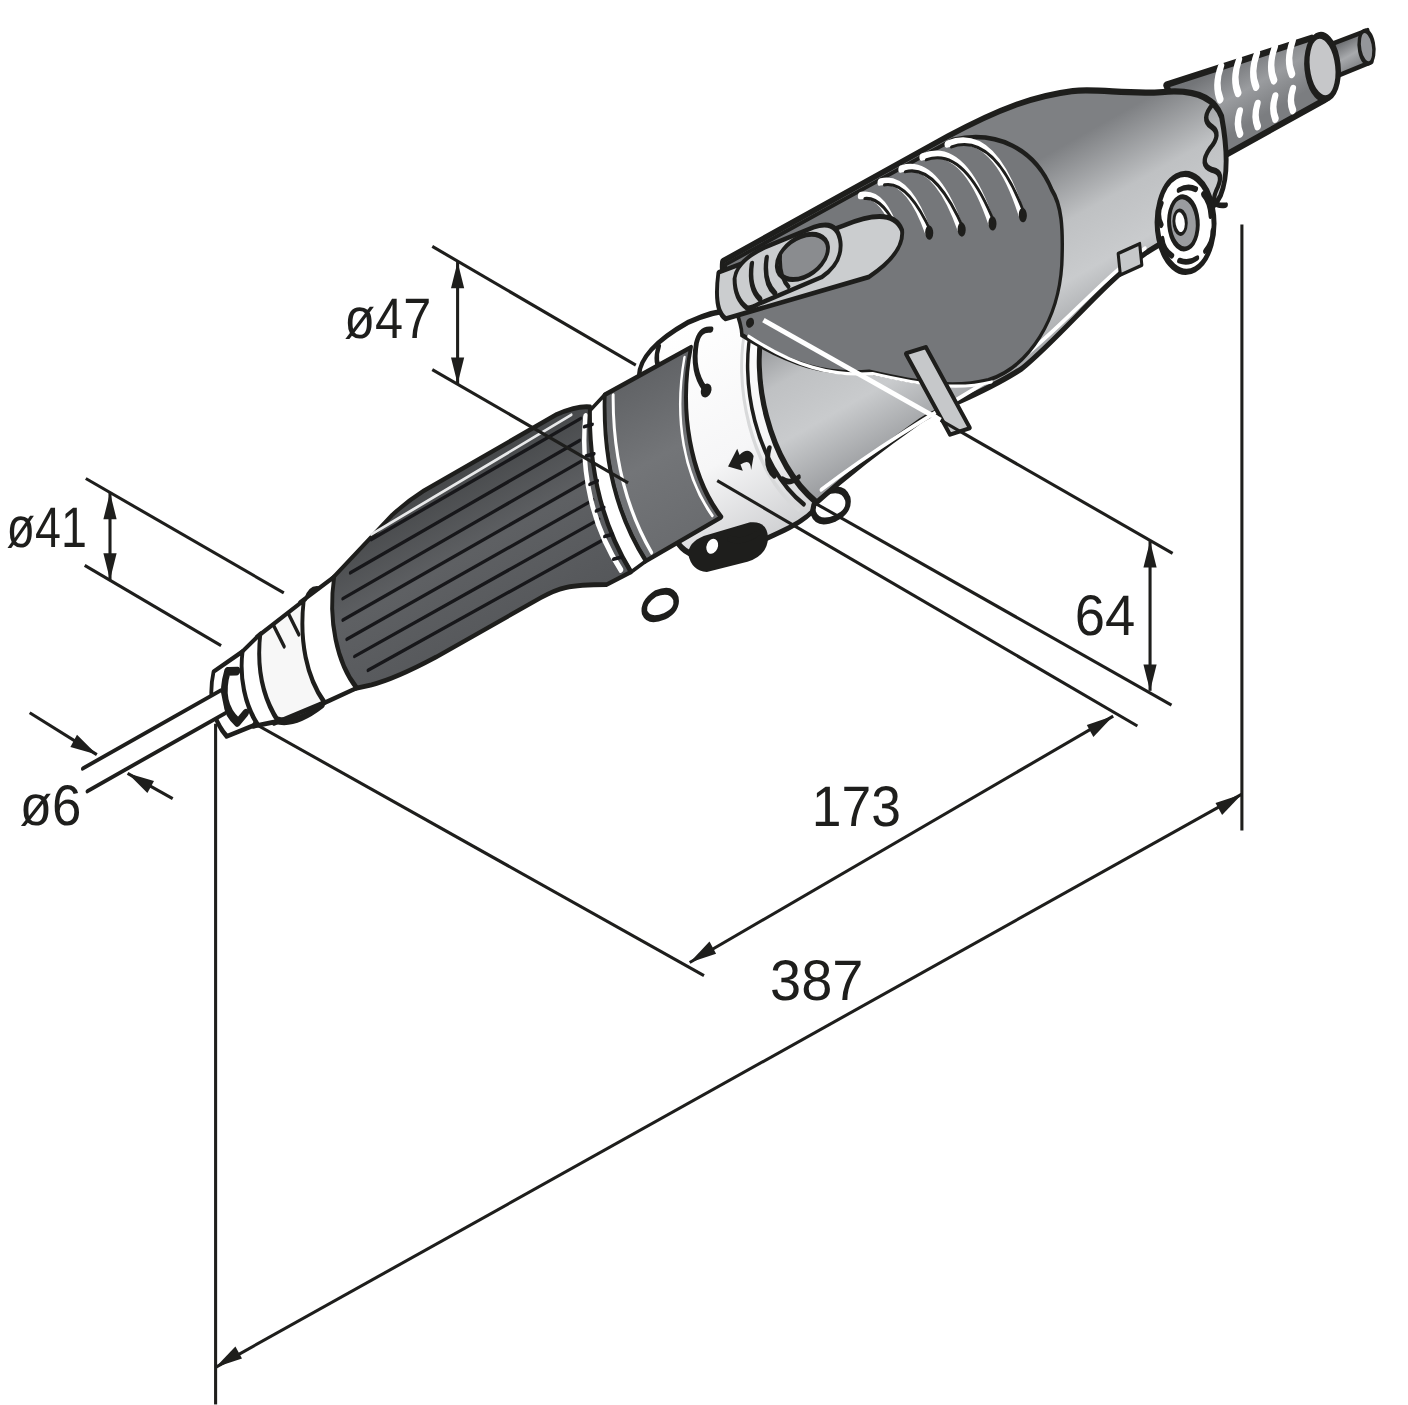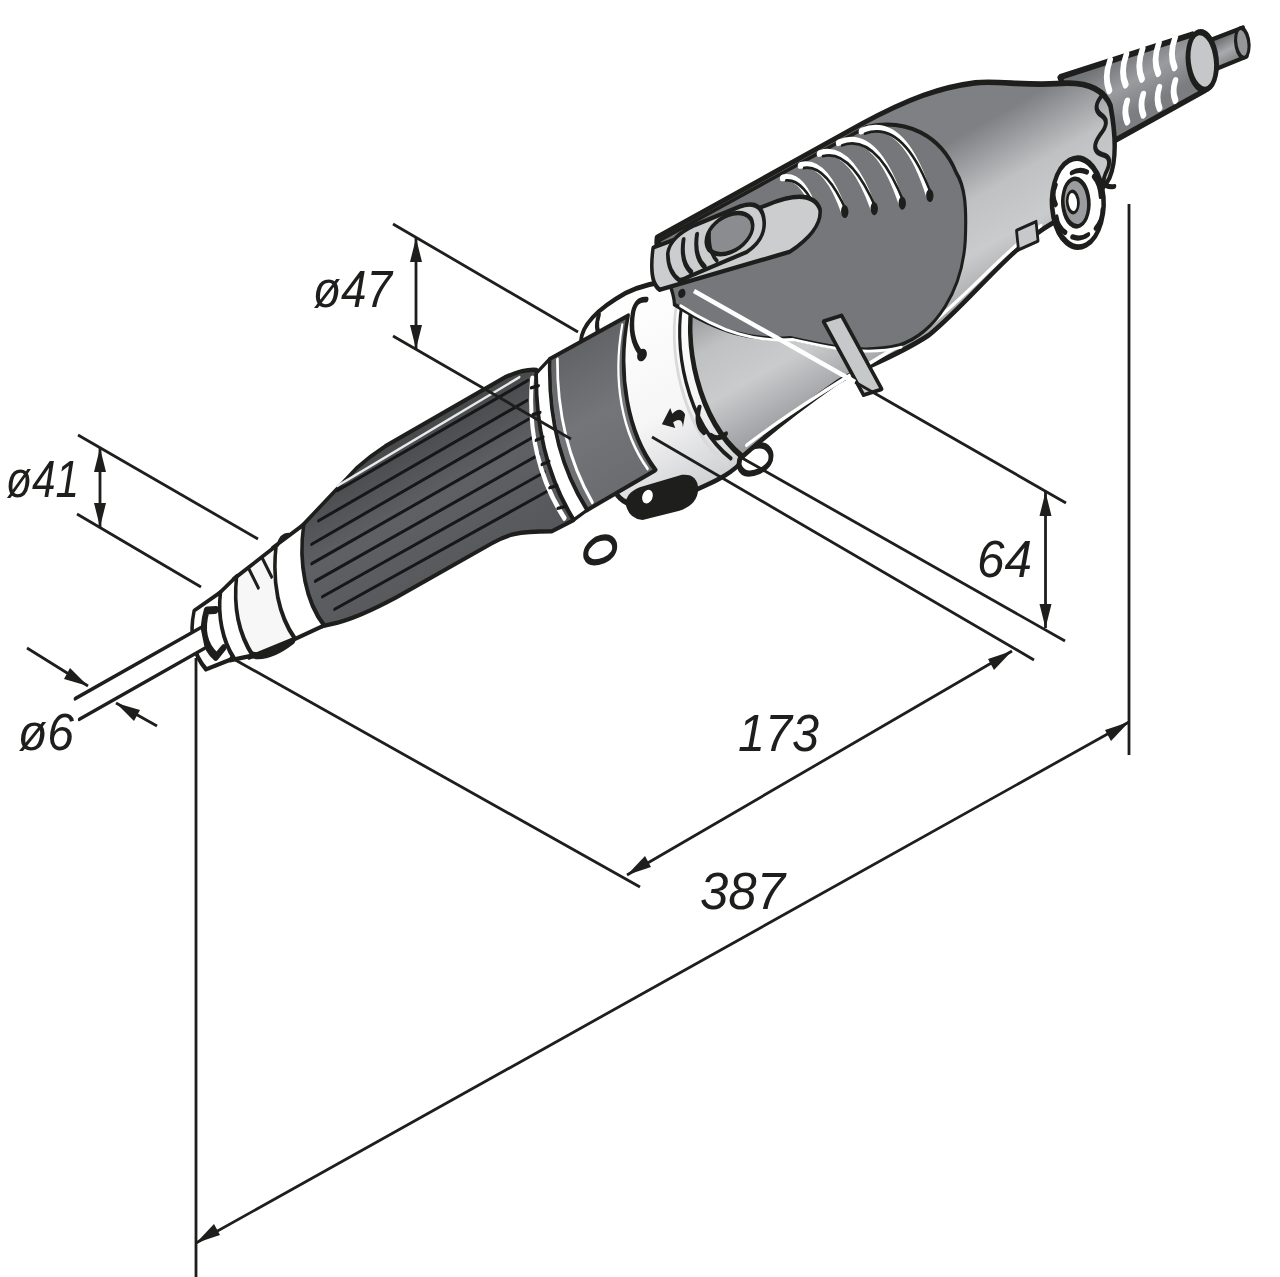--- a/index.html
+++ b/index.html
@@ -1,16 +1,16 @@
 <!DOCTYPE html>
 <html><head>
 <meta charset="utf-8">
 <style>
   html,body{margin:0;padding:0;background:#fff;}
-  #wrap{width:1280px;height:1277px;position:relative;overflow:hidden;background:#fff;font-style:italic;}
+  #wrap{width:1280px;height:1277px;position:relative;overflow:hidden;background:#fff;}
   text{font-family:"Liberation Sans",sans-serif;fill:#1e1e1c;}
 </style>
 </head>
 <body>
 <div id="wrap">
 <svg width="1280" height="1277" viewBox="0 0 1280 1277">
 <defs>
   <linearGradient id="gBody" x1="0" y1="-64" x2="0" y2="112" gradientUnits="userSpaceOnUse">
     <stop offset="0" stop-color="#7e8083"></stop>
     <stop offset="0.35" stop-color="#bfc1c3"></stop>

